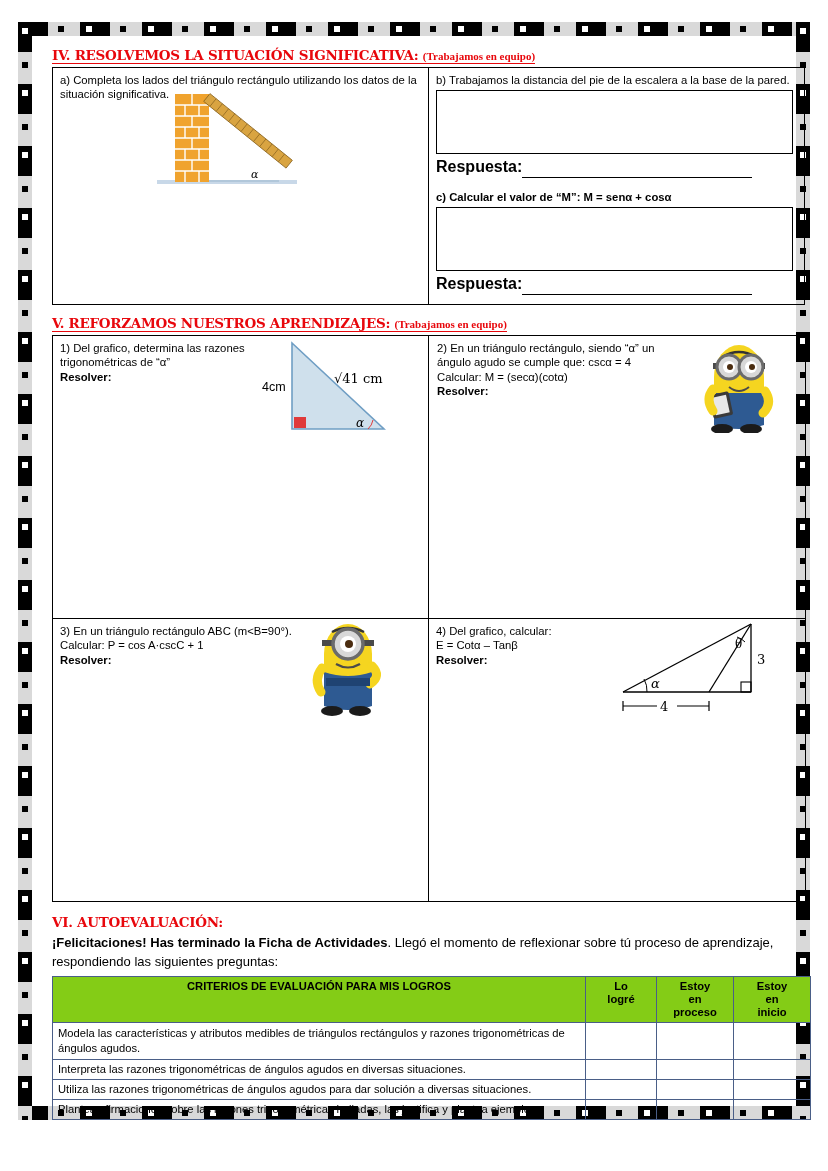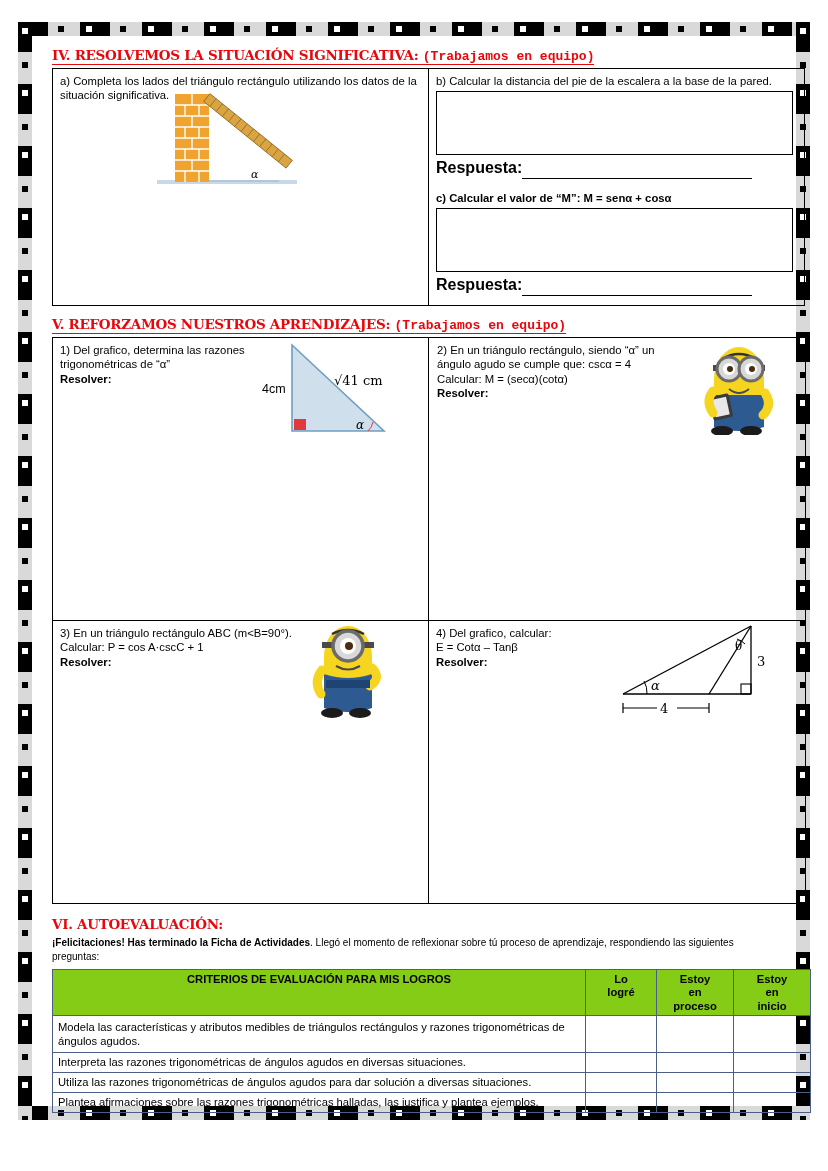--- a/index.html
+++ b/index.html
@@ -90,22 +90,22 @@
     font-family: "DejaVu Serif", serif;
     letter-spacing: -0.3px;
     border-bottom: 1.4px solid #e8070c;
     display: inline-block;
     padding-bottom: 0px;
     margin-bottom: 3px;
     white-space: nowrap;
   }
   .section-head .sub {
     color: #e8070c;
-    font-family: Liberation Mono, monospace;
-    font-size: 13px;
+    font-family: Liberation Serif, serif;
+    font-size: 11px;
     letter-spacing: 0;
   }
 
   table.grid {
     border-collapse: collapse;
     width: 722px;
     table-layout: fixed;
   }
   table.grid td {
     border: 1.1px solid #000;
@@ -131,21 +131,21 @@
     border-bottom: 1.1px solid #000;
     width: 230px;
     vertical-align: bottom;
     height: 11px;
   }
   .bold { font-weight: bold; }
   .ex-body { position: relative; }
 
   
   .auto-intro {
-    font-size: 10px;
+    font-size: 13px;
     line-height: 1.45;
     margin: 1px 0 4px 0;
   }
   table.eval {
     border-collapse: collapse;
     width: 722px;
     table-layout: fixed;
   }
   table.eval th, table.eval td {
     border: 1px solid #4a5e87;
@@ -247,21 +247,21 @@
                 <line x1="148" y1="12" x2="148" y2="22"></line>
                     <line x1="156" y1="12" x2="156" y2="22"></line>
               </g>
             </g>
             <line x1="62" y1="99" x2="132" y2="99" stroke="#9ab6cc" stroke-width="1"></line>
             <text x="104" y="96" font-family="DejaVu Serif, serif" font-size="11" font-style="italic">α</text>
           </svg>
         </div>
       </td>
       <td style="width:361px;">
-        <div>b) Calcular la distancia del pie de la escalera a la base de la pared.</div>
+        <div>b) Trabajamos la distancia del pie de la escalera a la base de la pared.</div>
         <div class="answer-box"></div>
         <div class="resp-line">
           <span>Respuesta:</span><span class="ln"></span>
         </div>
         <div class="bold" style="margin-top:12px;">c) Calcular el valor de “M”: M = senα + cosα</div>
         <div class="answer-box"></div>
         <div class="resp-line">
           <span>Respuesta:</span><span class="ln"></span>
         </div>
       </td>

